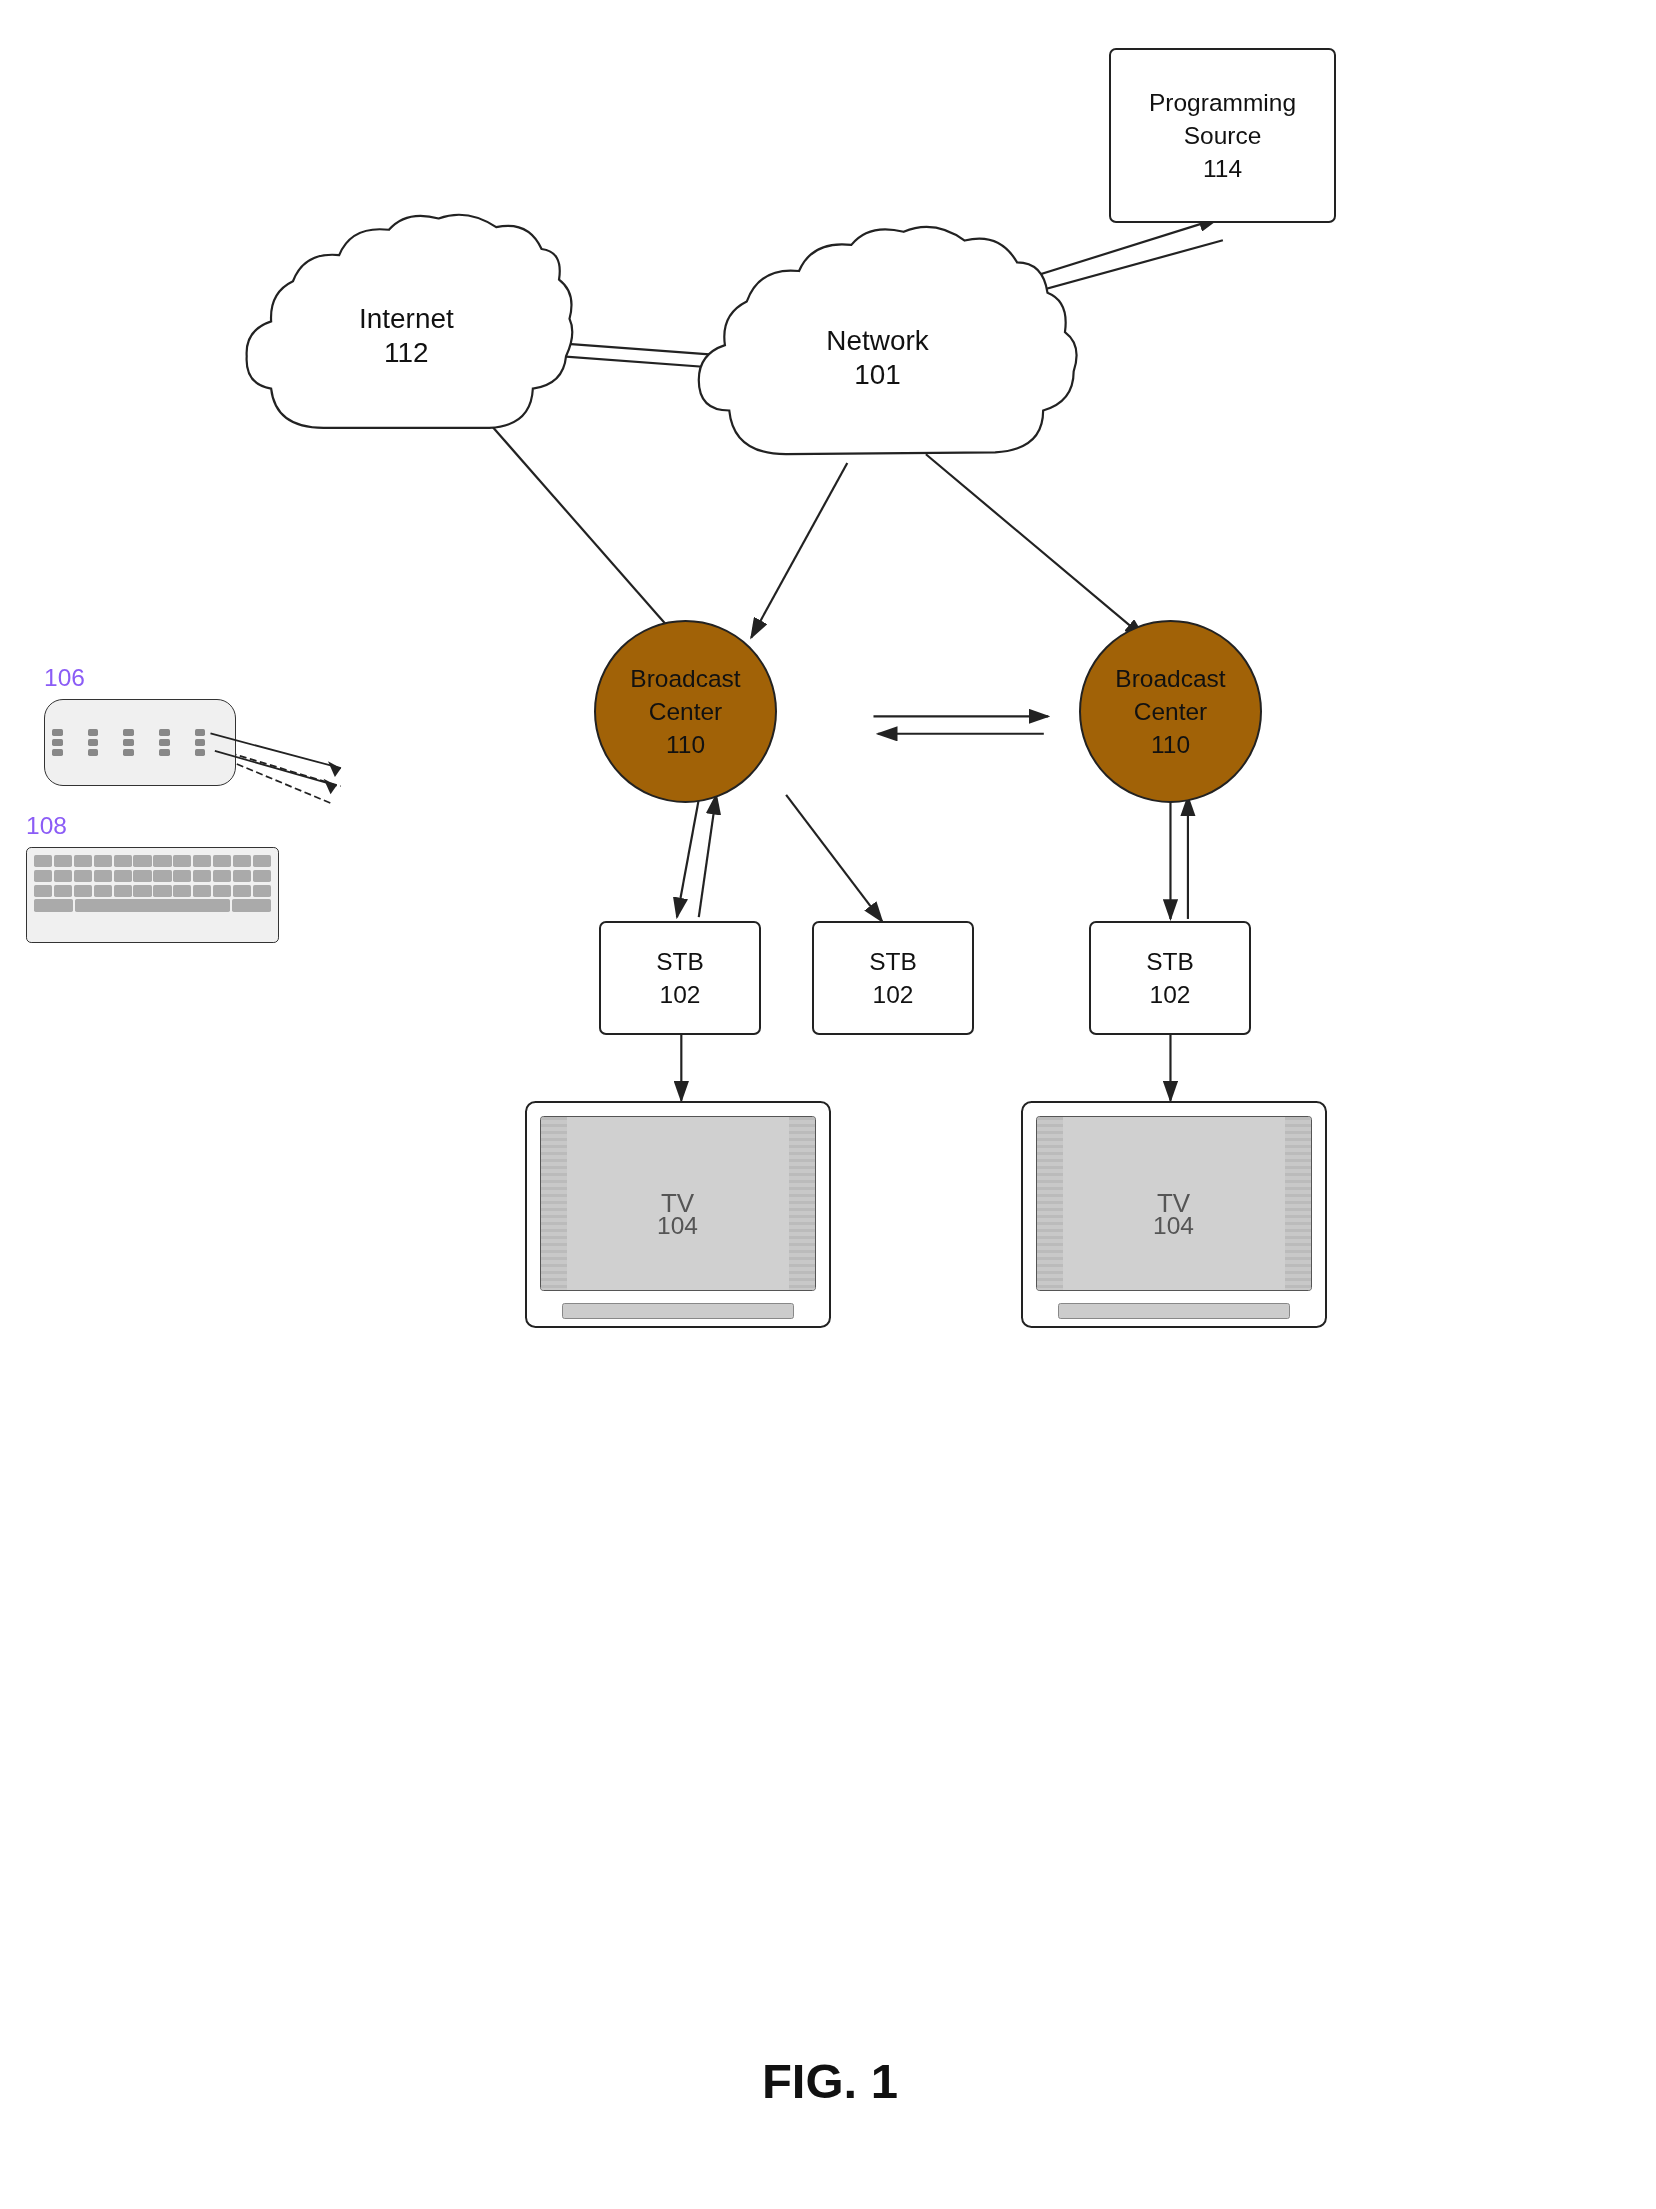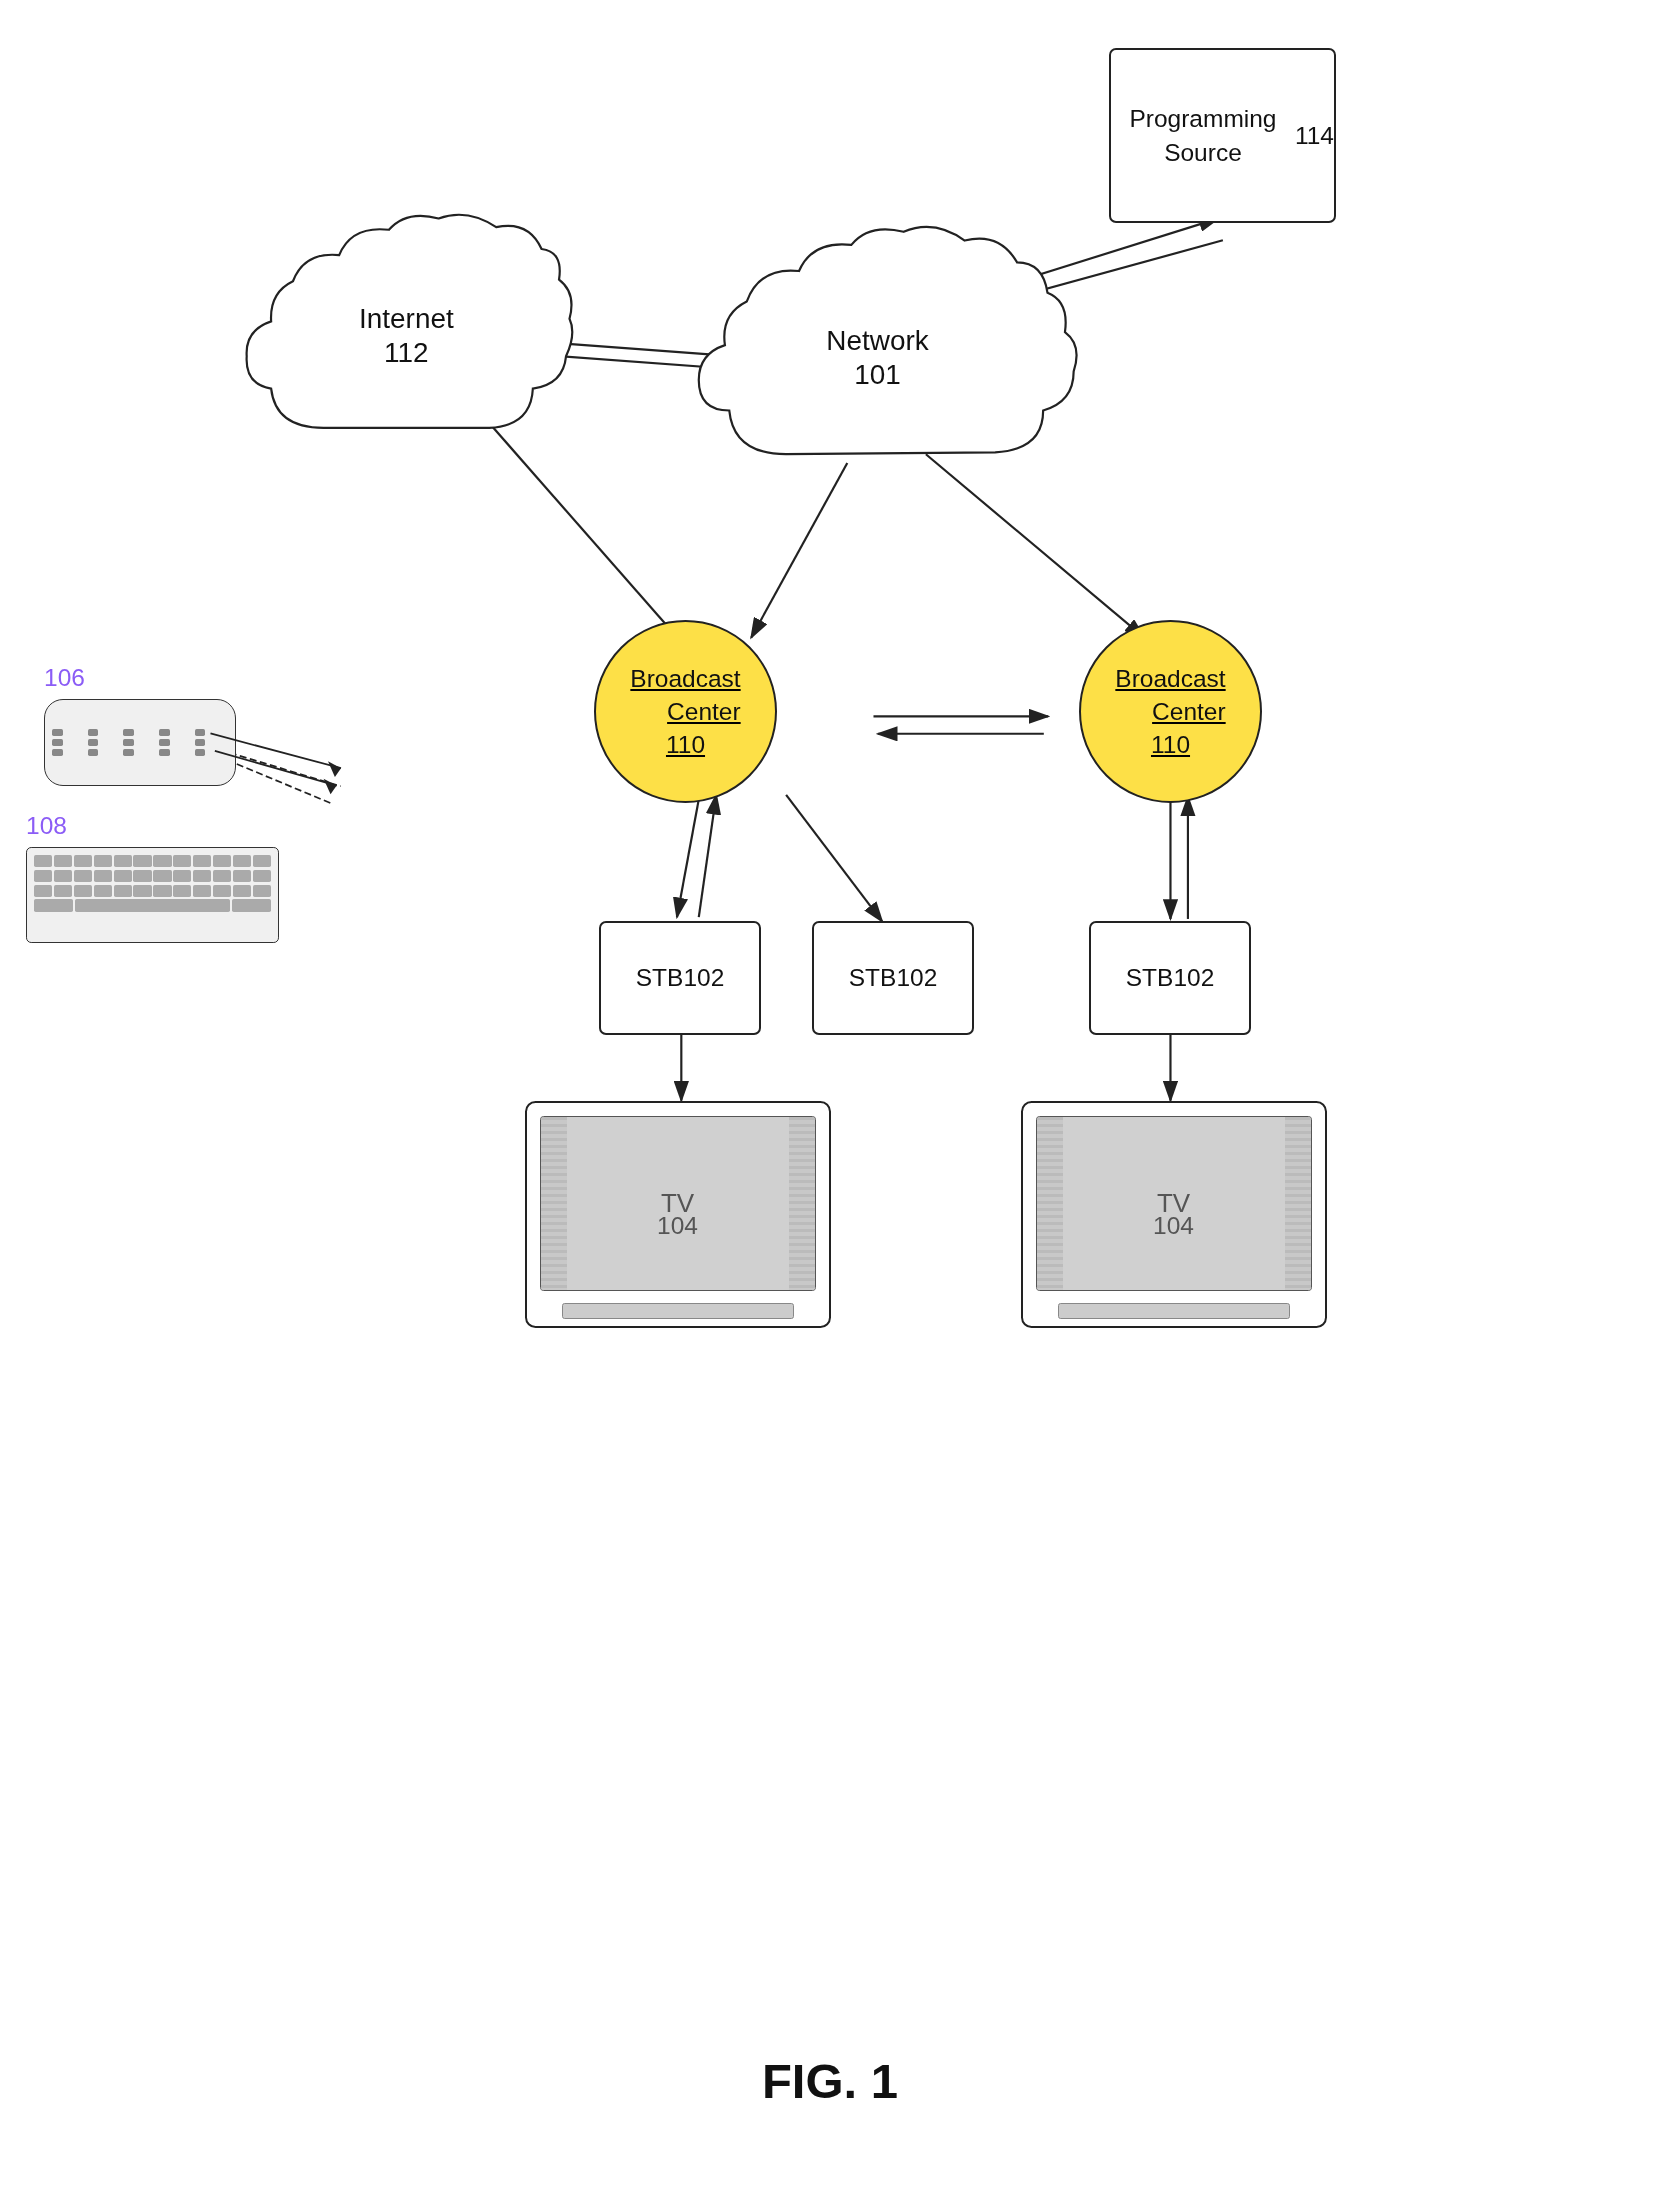--- a/index.html
+++ b/index.html
@@ -14,45 +14,44 @@
 
     .diagram-container {
       position: absolute;
       top: 0; left: 0;
       width: 1657px;
       height: 2210px;
     }
 
     .node-circle {
       position: absolute;
-      background: #fde047;
+      background: #a16207;
       border: 2.2px solid #222;
       border-radius: 50%;
       display: flex;
       align-items: center;
       justify-content: center;
-      text-align: right;
+      text-align: center;
       font-size: 23px;
       line-height: 1.4;
       flex-direction: column;
-      text-decoration: underline;
     }
 
     .node-rect {
       position: absolute;
       background: #fff;
       border: 2.2px solid #222;
       border-radius: 7px;
       display: flex;
       align-items: center;
       justify-content: center;
       text-align: center;
       font-size: 23px;
       line-height: 1.4;
-      flex-direction: row;
+      flex-direction: column;
     }
 
     .label-text {
       font-size: 24.5px;
       color: #111;
       line-height: 1.35;
     }
 
     .fig-label {
       position: absolute;

